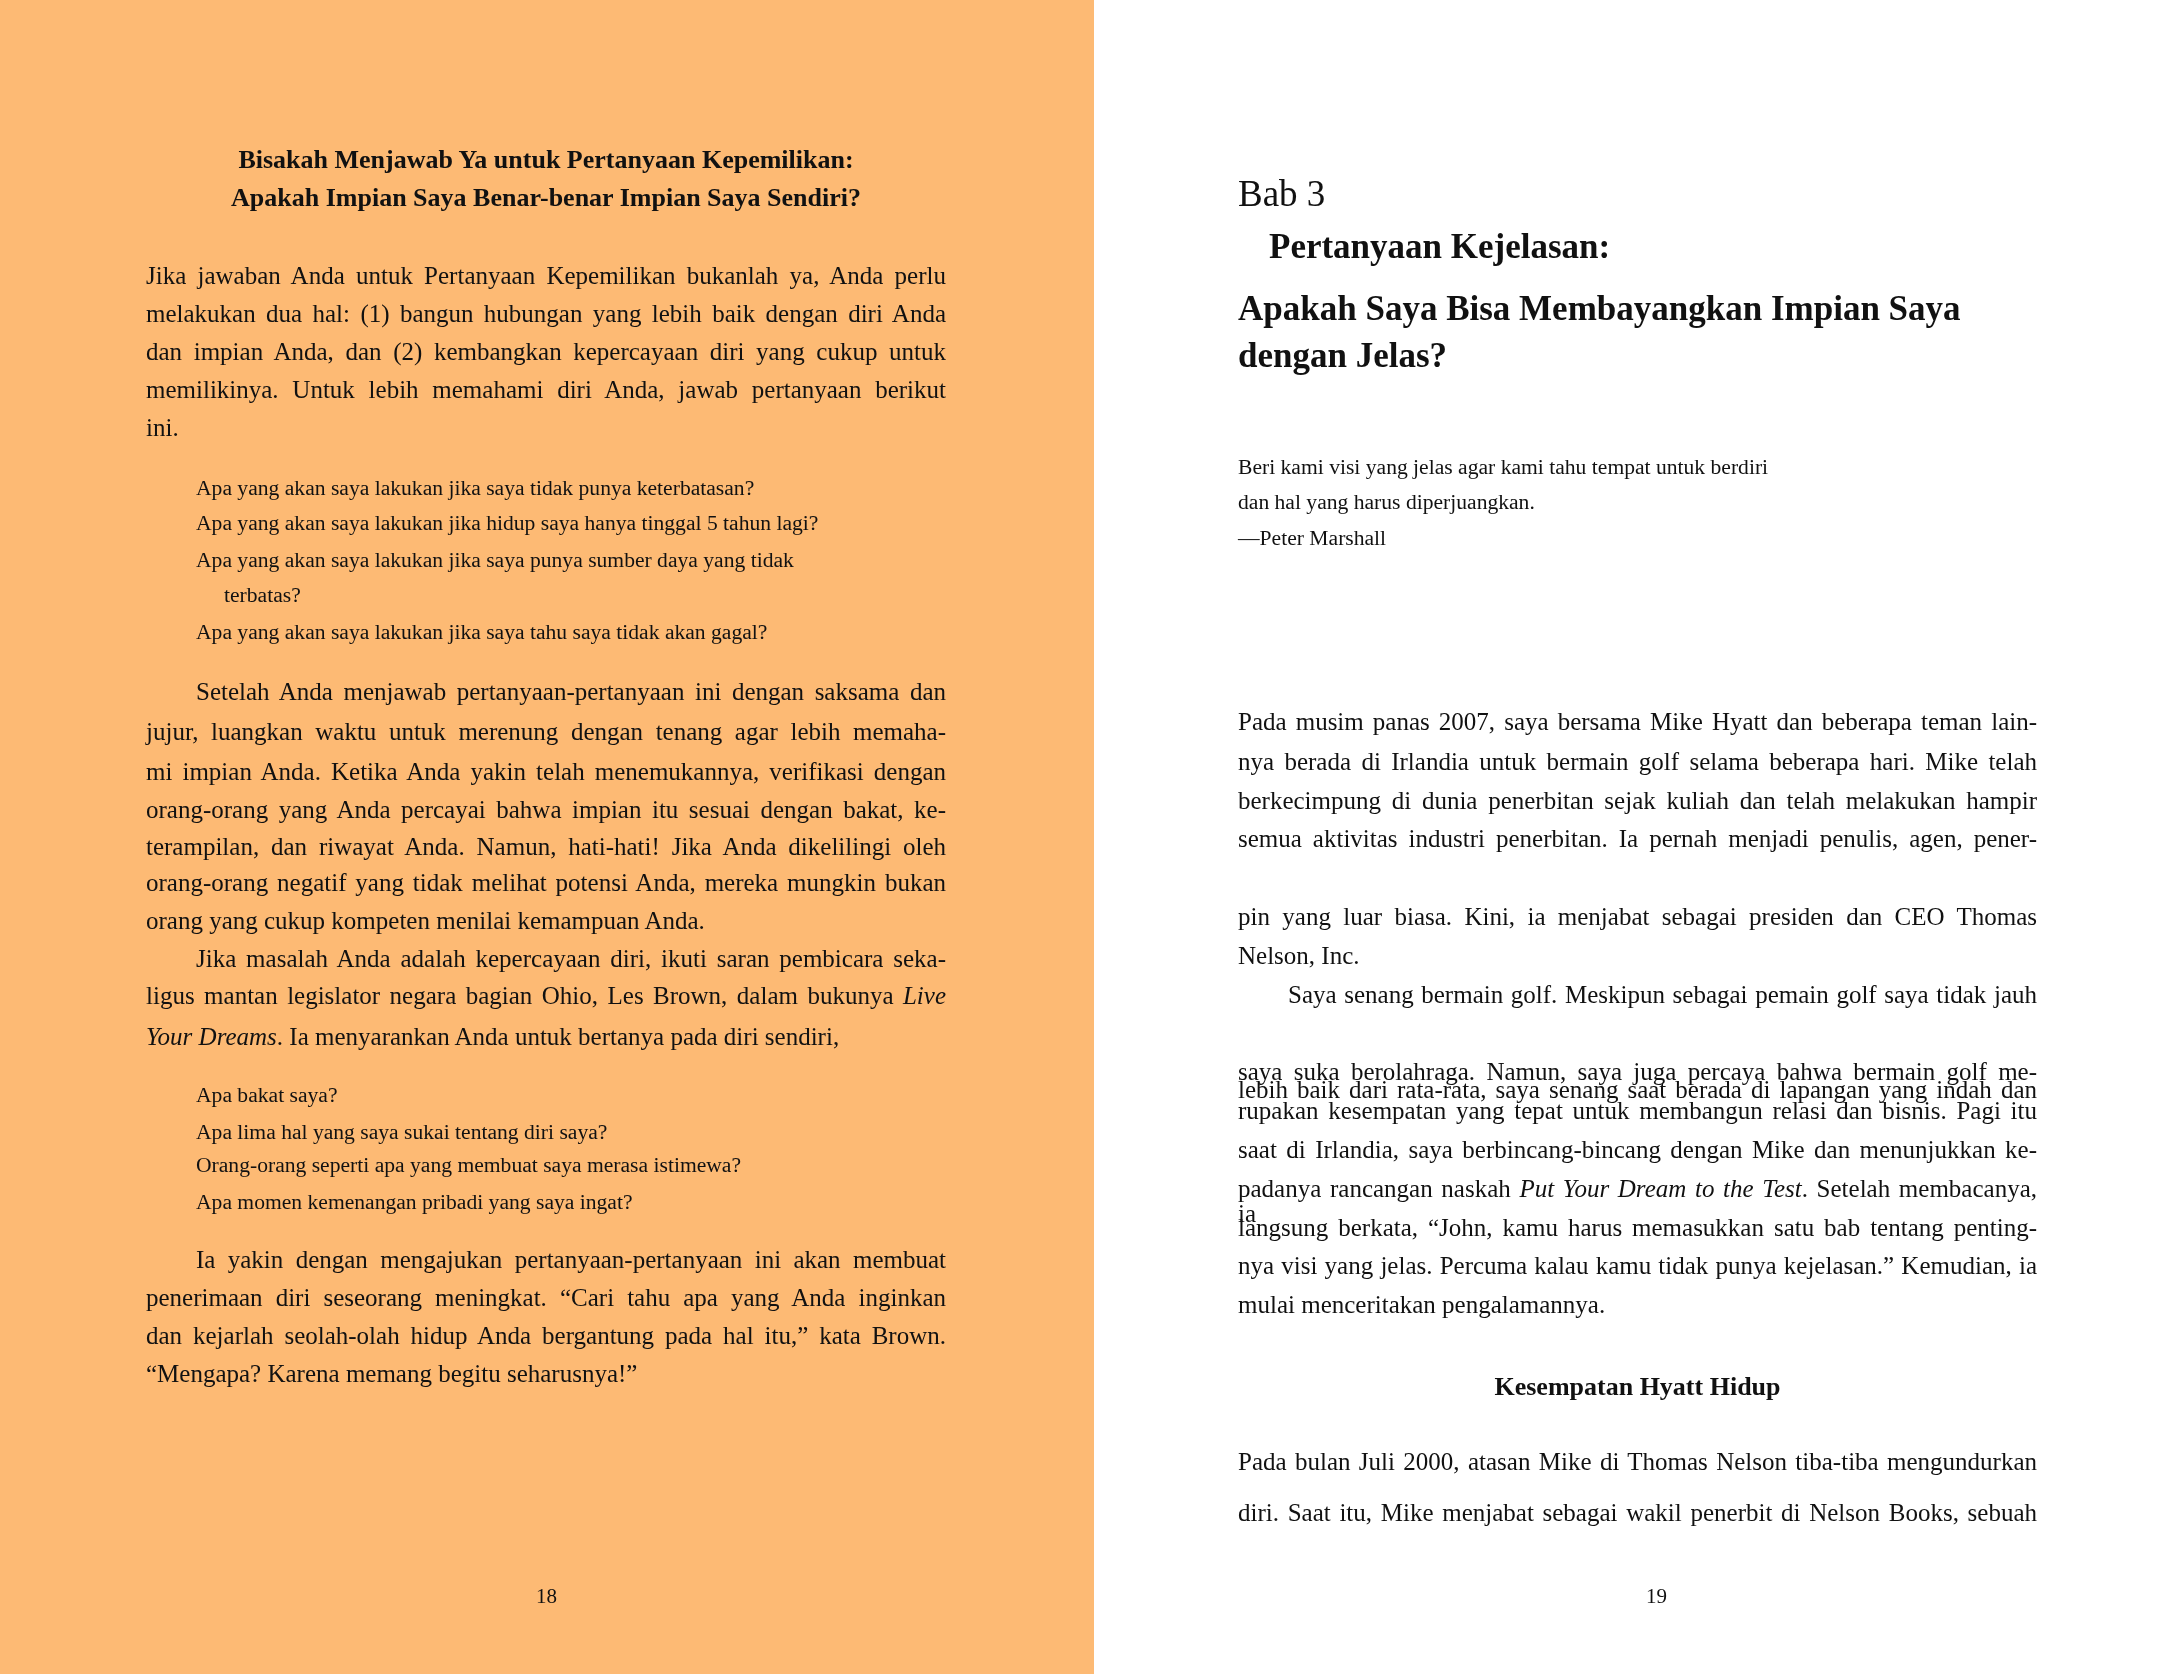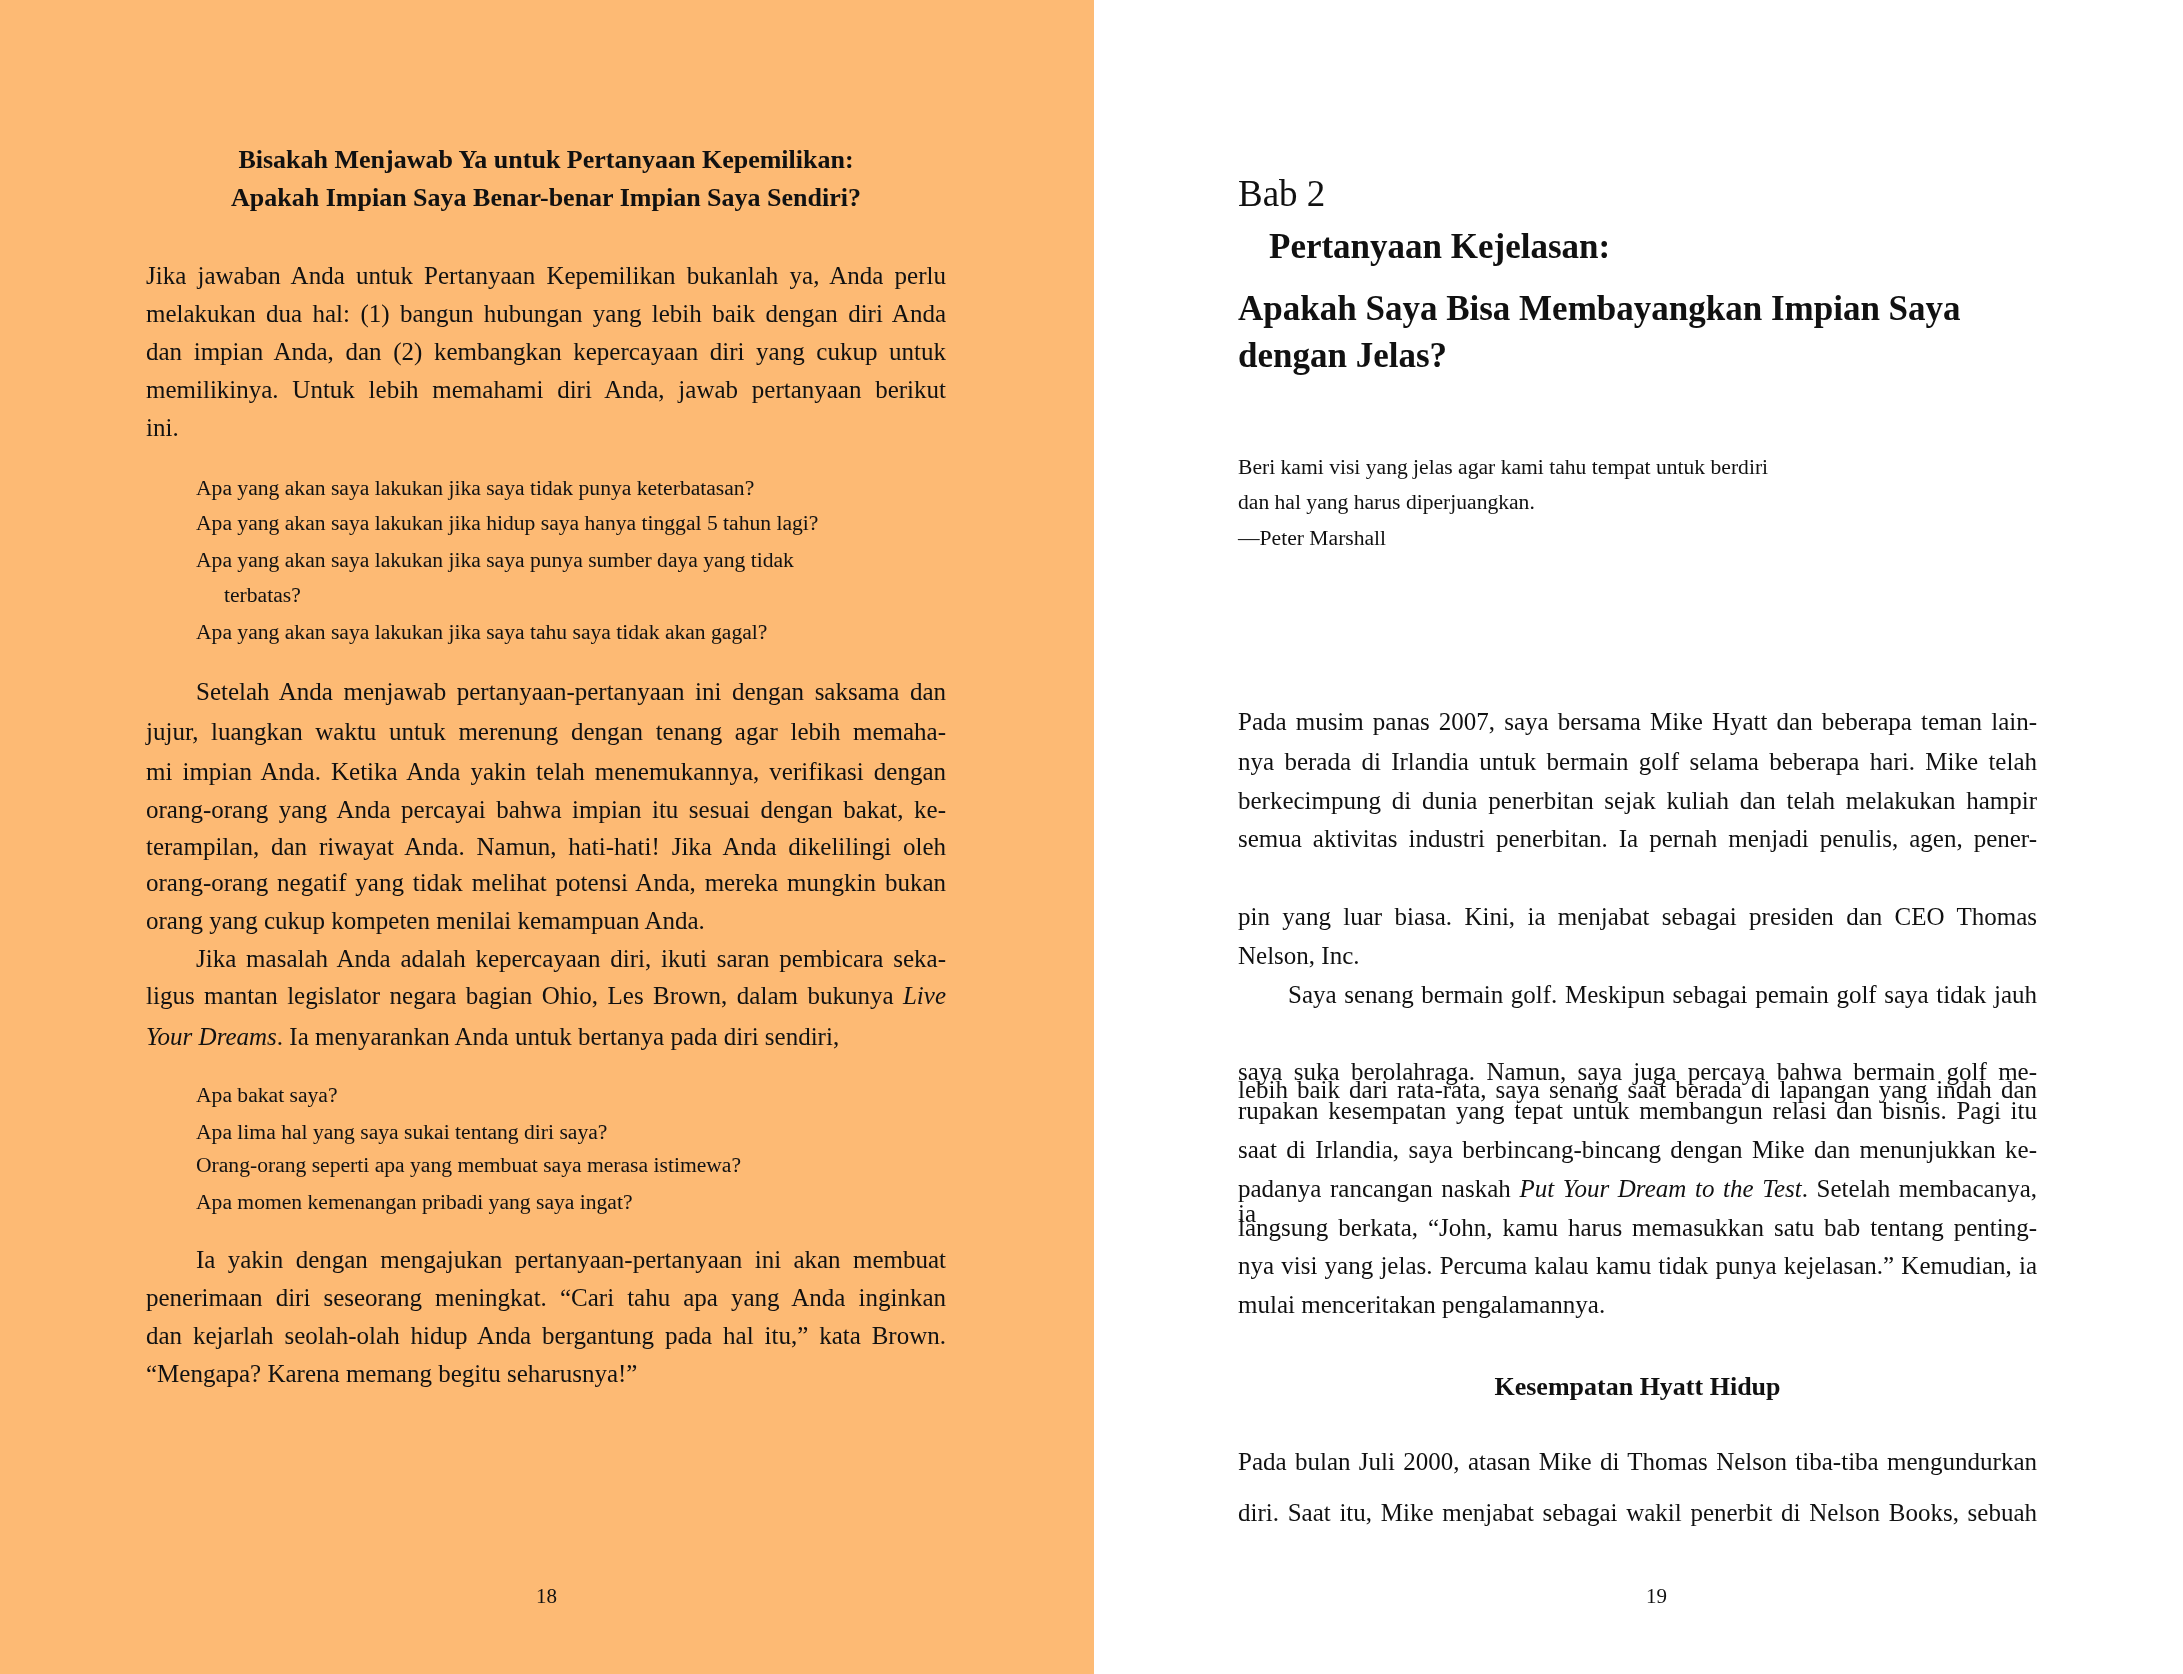--- a/index.html
+++ b/index.html
@@ -69,21 +69,21 @@
   <div class="line body-line just" style="left:196px; width:750px; top:1247px;">Ia yakin dengan mengajukan pertanyaan-pertanyaan ini akan membuat</div>
   <div class="line body-line just" style="left:146px; width:800px; top:1285px;">penerimaan diri seseorang meningkat. “Cari tahu apa yang Anda inginkan</div>
   <div class="line body-line just" style="left:146px; width:800px; top:1323px;">dan kejarlah seolah-olah hidup Anda bergantung pada hal itu,” kata Brown.</div>
   <div class="line body-line" style="left:146px; top:1361px;">“Mengapa? Karena memang begitu seharusnya!”</div>
 
   <div class="line pnum" style="left:536px; top:1586px;">18</div>
 </div>
 
 <div class="page page-right">
 
-  <div class="line chap-label" style="left:144px; top:175px;">Bab 2</div>
+  <div class="line chap-label" style="left:144px; top:175px;">Bab 3</div>
 
   <div class="line chap-title" style="left:144px; top:229px;margin-left:31px;">Pertanyaan Kejelasan:</div>
   <div class="line chap-title" style="left:144px; top:291px;">Apakah Saya Bisa Membayangkan Impian Saya</div>
   <div class="line chap-title" style="left:144px; top:338px;">dengan Jelas?</div>
 
   <div class="line epi-line" style="left:144px; top:457px;">Beri kami visi yang jelas agar kami tahu tempat untuk berdiri</div>
   <div class="line epi-line" style="left:144px; top:492px;">dan hal yang harus diperjuangkan.</div>
   <div class="line epi-line" style="left:144px; top:528px;">—Peter Marshall</div>
 
   <div class="line body-line just" style="left:144px; width:799px; top:709px;">Pada musim panas 2007, saya bersama Mike Hyatt dan beberapa teman lain-</div>

